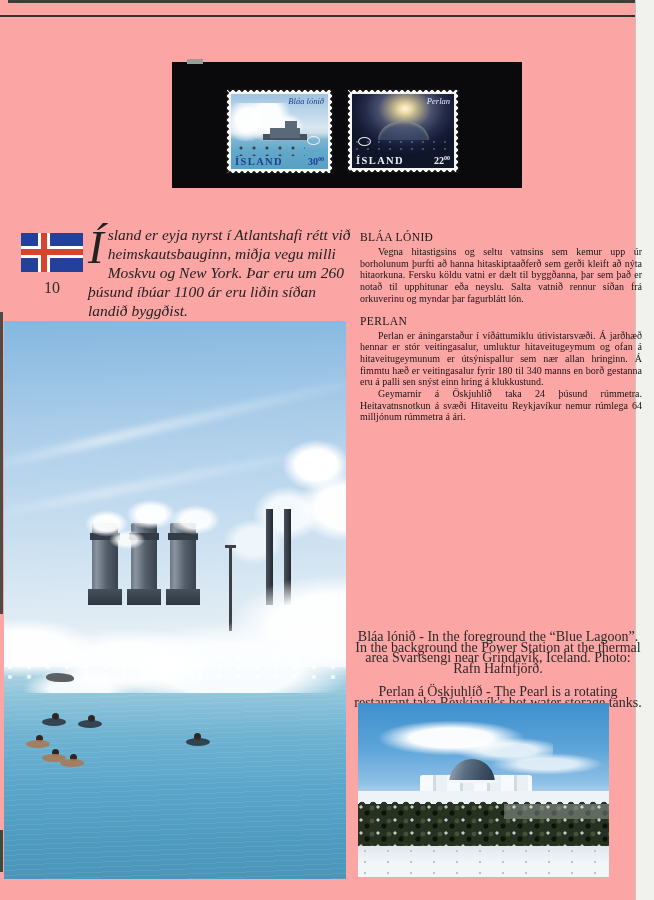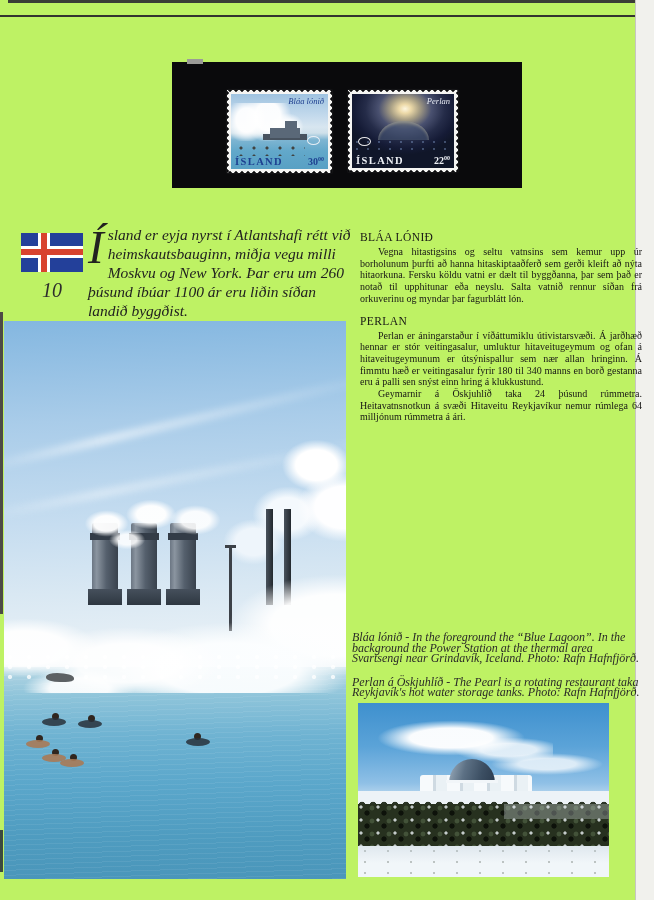--- a/index.html
+++ b/index.html
@@ -1,16 +1,16 @@
 <!DOCTYPE html>
 <html><head>
 <meta charset="utf-8">
 <style>
   html,body{margin:0;padding:0;background:#ffffff;}
-  .scan{position:relative;width:654px;height:900px;background:#bef264;overflow:hidden;
+  .scan{position:relative;width:654px;height:900px;background:#fca5a5;overflow:hidden;
         font-family:"Liberation Serif","DejaVu Serif",serif;color:#1a1a18;}
 
   
   .edge-top{position:absolute;left:8px;top:0;width:646px;height:3px;background:#3b3e36;}
   .edge-topline{position:absolute;left:0;top:15px;width:654px;height:2px;background:#34342f;}
   .edge-left{position:absolute;left:0;top:312px;width:3px;height:302px;background:#4d4b45;}
   .edge-left2{position:absolute;left:0;top:830px;width:3px;height:42px;background:#3c4a3e;}
   .edge-right-band{position:absolute;right:0;top:0;width:18px;height:900px;background:#f1f1ed;}
   .edge-right-line{position:absolute;right:18px;top:0;width:1px;height:900px;background:#c6c6c2;}
 
@@ -53,34 +53,34 @@
     background-image:radial-gradient(circle at 5px 4px,rgba(150,180,230,.7) .8px,rgba(0,0,0,0) 1.3px);background-size:11px 7px;opacity:.5;}
 
   
   .flag{position:absolute;left:21px;top:233px;width:62px;height:39px;
     background-image:
       linear-gradient(90deg,rgba(0,0,0,0) 20px,#d8432e 20px,#d8432e 26px,rgba(0,0,0,0) 26px),
       linear-gradient(180deg,rgba(0,0,0,0) 16px,#d8432e 16px,#d8432e 22px,rgba(0,0,0,0) 22px),
       linear-gradient(90deg,rgba(0,0,0,0) 17px,#ffffff 17px,#ffffff 29px,rgba(0,0,0,0) 29px),
       linear-gradient(180deg,rgba(0,0,0,0) 13px,#ffffff 13px,#ffffff 25px,rgba(0,0,0,0) 25px),
       linear-gradient(#23409a,#23409a);}
-  .page-num{position:absolute;left:21px;top:279px;width:62px;text-align:center;font-size:20px;color:#2e2e2c;font-style:italic;}
+  .page-num{position:absolute;left:21px;top:279px;width:62px;text-align:center;font-size:16px;color:#2e2e2c;}
 
   
   .intro{position:absolute;left:88px;top:225px;width:264px;font-style:italic;font-size:15.5px;line-height:19px;color:#222220;}
   .dropcap{float:left;font-size:47px;line-height:35px;padding:5px 4px 0 0;font-style:italic;color:#222220;}
 
   
   .col{position:absolute;left:360px;top:230px;width:282px;font-size:10px;line-height:11.7px;color:#161614;}
   .col h3{margin:0 0 2px 0;font-size:11.5px;font-weight:500;letter-spacing:.4px;line-height:14px;}
   .col .sec2 h3{margin-top:9px;}
   .col p{margin:0;text-indent:18px;text-align:justify;}
 
   
-  .captions{position:absolute;left:352px;top:632px;width:292px;text-align:left;font-style:italic;font-size:12px;line-height:10.6px;color:#2a2a28;}
+  .captions{position:absolute;left:352px;top:632px;width:292px;text-align:center;font-size:14px;line-height:10.6px;color:#2a2a28;}
   .captions p{margin:0 0 13px 0;}
 
   
   .photo-main{position:absolute;left:4px;top:321px;width:342px;height:558px;overflow:hidden;
     background:linear-gradient(178deg,#84b7e0 0%,#a9cce9 18%,#c6ddf0 36%,#d9e8f3 48%,#e7f0f6 58%);}
   .pm-wisp{position:absolute;left:-30px;width:420px;height:9px;background:linear-gradient(90deg,rgba(255,255,255,0),rgba(255,255,255,.55) 30%,rgba(255,255,255,.25) 65%,rgba(255,255,255,0));filter:blur(3px);}
   .w1{top:96px;transform:rotate(-13deg);}
   .w2{top:152px;transform:rotate(-11deg);opacity:.7;}
   .pm-cloud-right{position:absolute;left:190px;top:116px;width:170px;height:128px;
     background:radial-gradient(46px 34px at 72% 22%,#ffffff 0 45%,rgba(255,255,255,0) 75%),

